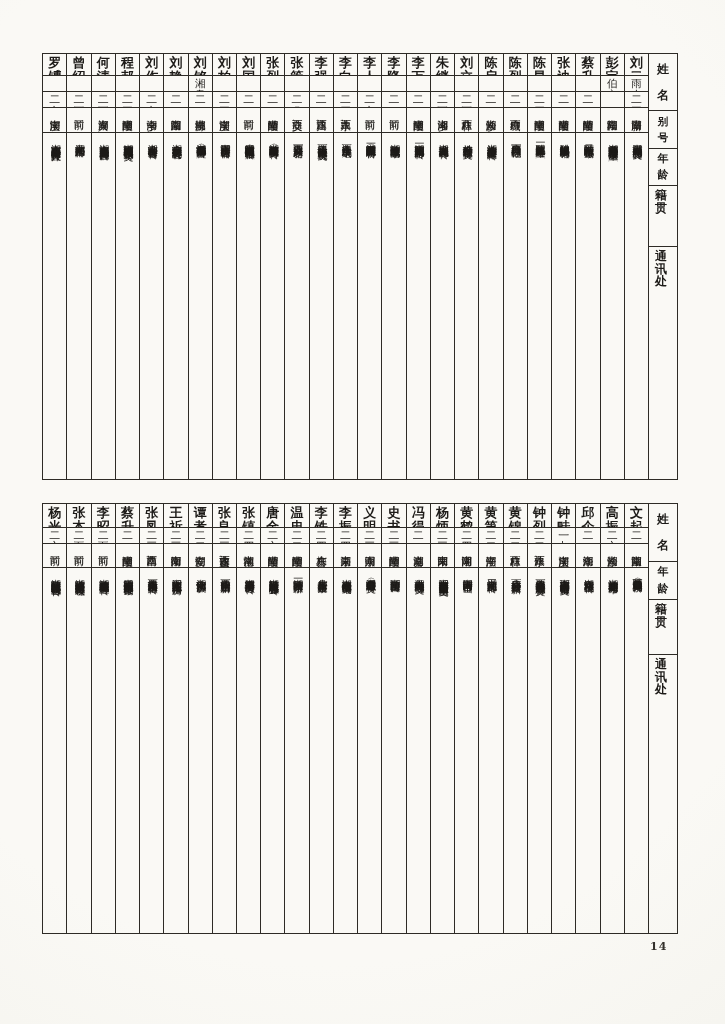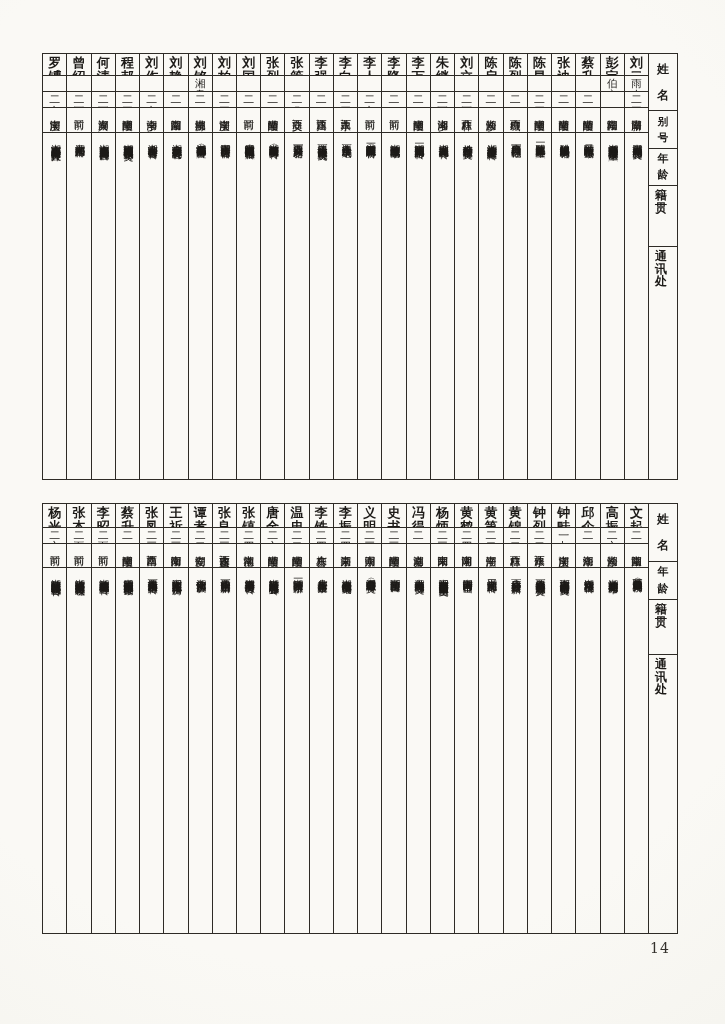--- a/index.html
+++ b/index.html
@@ -50,22 +50,23 @@
   .vtext {
     display:block; writing-mode:vertical-rl; text-orientation:mixed;
     width:100%; height:100%;
     font-size:10px; line-height:1.14; letter-spacing:0.4px;
   }
   .cell-origin .vtext { font-size:10.5px; line-height:1.2; }
   .note { font-size:8px; line-height:1.1; letter-spacing:0; }
 
   .page-number {
     position:absolute; left:650px; top:940px;
-    font-family:"DejaVu Serif", serif; font-size:14px; color:#33302b;
+    font-family:"DejaVu Serif", serif; font-size:11px; color:#33302b;
     letter-spacing:1px;
+    font-weight:bold;
   }
 </style>
 </head>
 <body>
 
 <div class="page">
   <div class="roster" id="table-top">
       <div class="col header-col">
         <div class="cell hcell cell-name">
           <span class="ch">姓</span>

